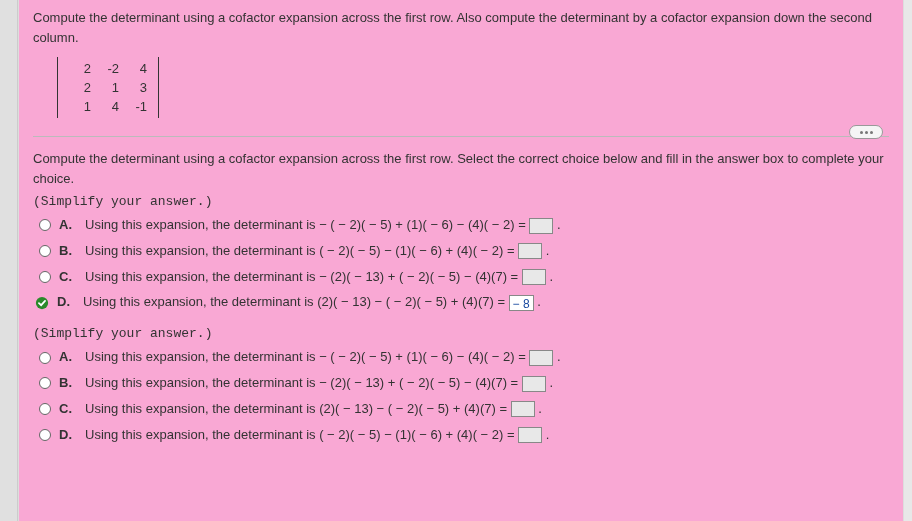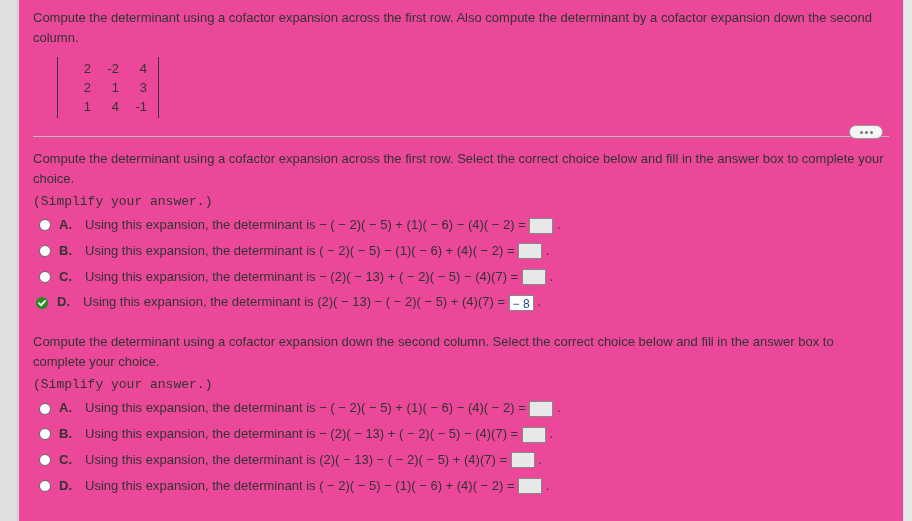--- a/index.html
+++ b/index.html
@@ -6,21 +6,21 @@
     body {
       font-family: Arial, Helvetica, sans-serif;
       font-size: 13px;
       color: #333;
       background: #e8e8e8;
       width: 912px;
       height: 521px;
       overflow: hidden;
     }
     .page {
-      background: #ec4899;
+      background: #f9a8d4;
       margin: 0 8px 0 18px;
       padding: 8px 14px 12px 14px;
       min-height: 100%;
       border-left: 1px solid #ddd;
       border-right: 1px solid #ddd;
     }
     .sidebar-notch {
       position: fixed;
       left: 0;
       top: 0;
@@ -190,21 +190,20 @@
       <span>Using this expansion, the determinant is </span>
       <span>(2)( − 13) − ( − 2)( − 5) + (4)(7) =</span>
       <span class="answer-box filled">− 8</span>
       <span>.</span>
     </span>
   </div>
 
   <div class="section-gap"></div>
 
   
-  <div class="sub-instruction">Compute the determinant using a cofactor expansion down the second column. Select the correct choice below and fill in the answer box to complete your choice.</div>
   <div class="simplify">(Simplify your answer.)</div>
 
   <div class="choice">
     <span class="radio"></span>
     <span class="choice-letter">A.</span>
     <span class="choice-text">
       <span>Using this expansion, the determinant is </span>
       <span>− ( − 2)( − 5) + (1)( − 6) − (4)( − 2) =</span>
       <span class="answer-box"></span>
       <span>.</span>

